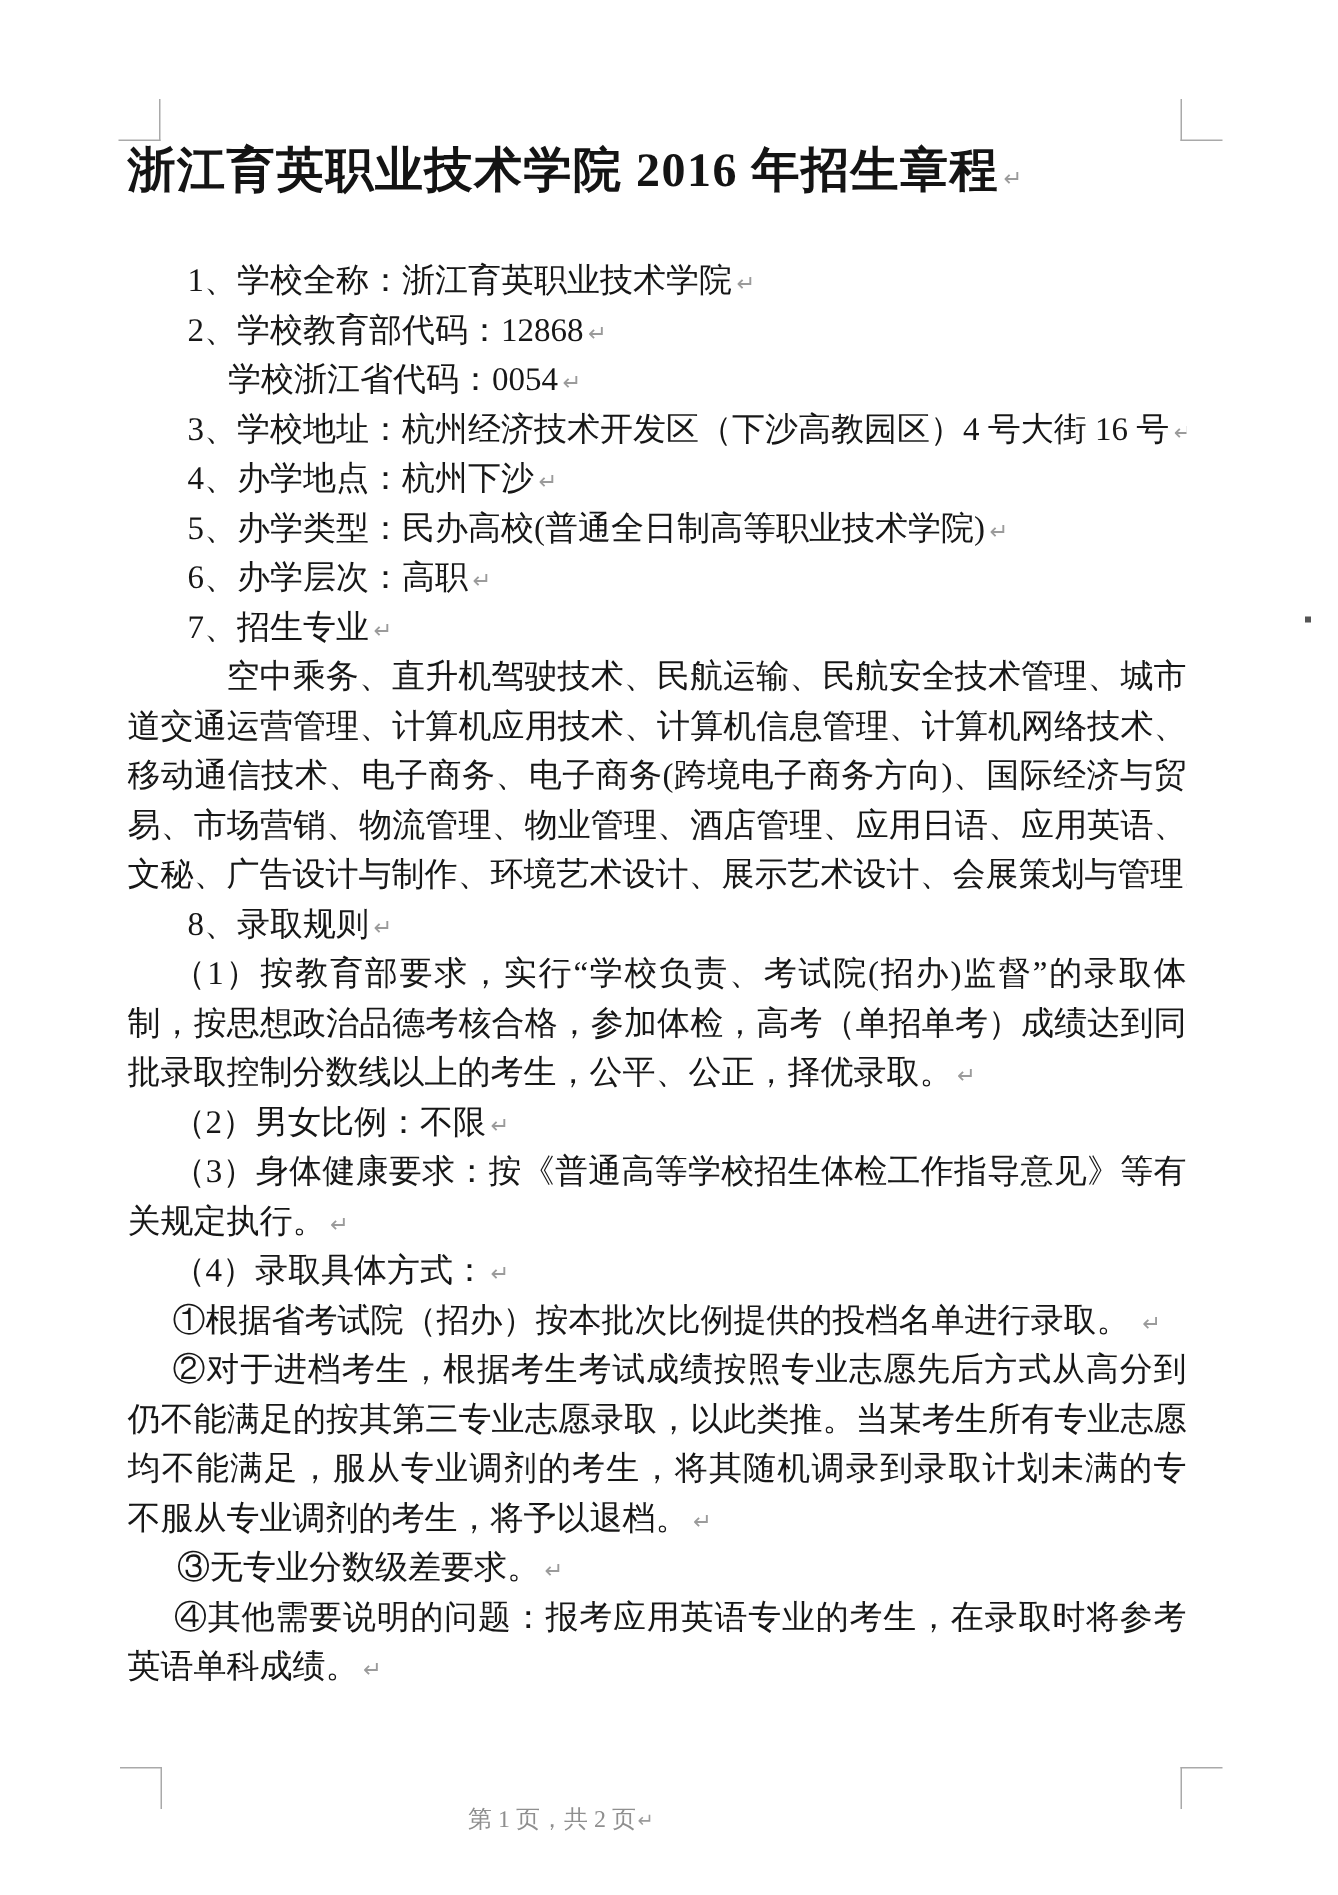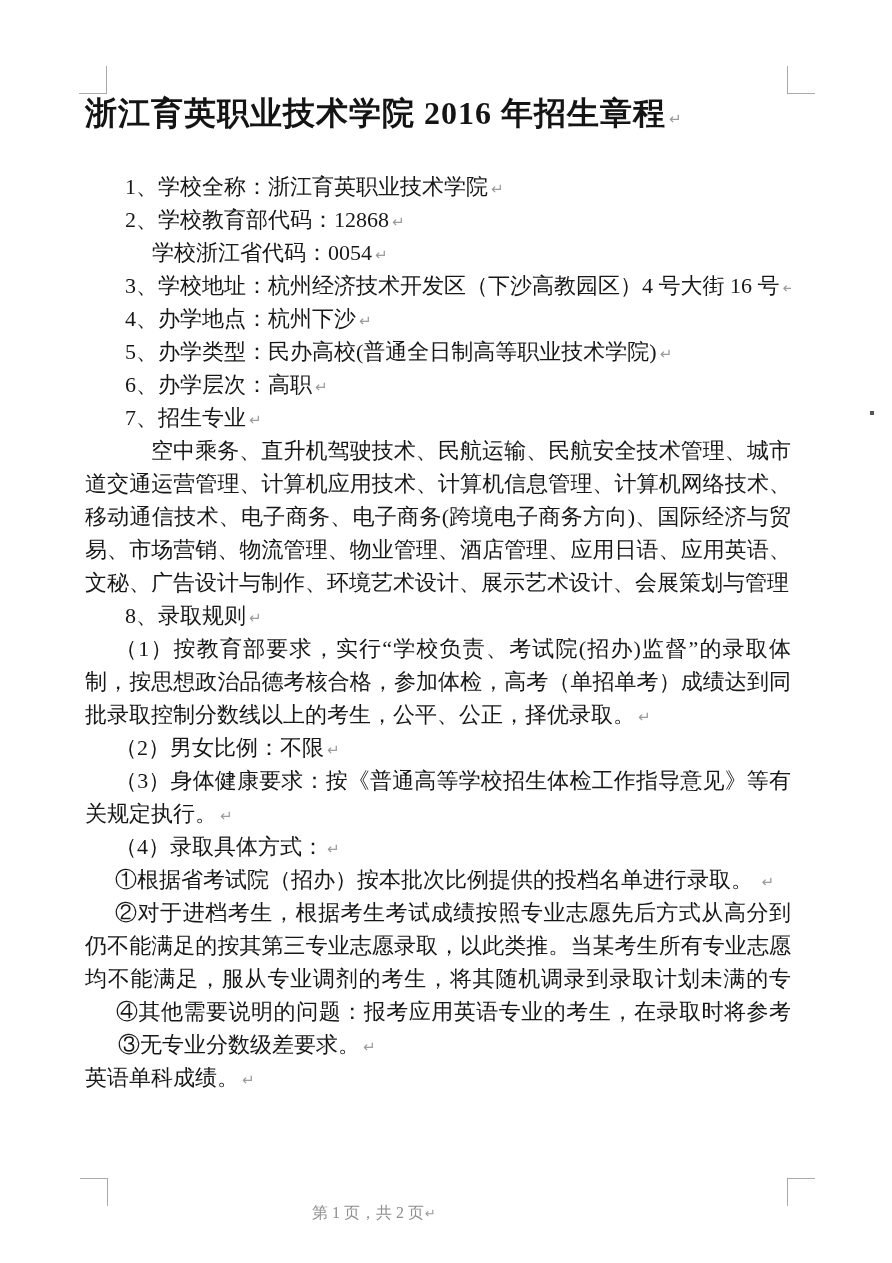--- a/index.html
+++ b/index.html
@@ -72,20 +72,21 @@
     <div class="line fill"><span>制，按思想政治品德考核合格，参加体检，高考（单招单考）成绩达到同</span></div>
     <div class="line"><span>批录取控制分数线以上的考生，公平、公正，择优录取。</span><span class="pmark">↵</span></div>
     <div class="line" style="padding-left: 30px;"><span>（2）男女比例：不限</span><span class="pmark">↵</span></div>
     <div class="line fill" style="padding-left: 30px;"><span>（3）身体健康要求：按《普通高等学校招生体检工作指导意见》等有</span></div>
     <div class="line"><span>关规定执行。</span><span class="pmark">↵</span></div>
     <div class="line" style="padding-left: 30px;"><span>（4）录取具体方式：</span><span class="pmark">↵</span></div>
     <div class="line" style="padding-left: 30px;"><span>①根据省考试院（招办）按本批次比例提供的投档名单进行录取。 </span><span class="pmark">↵</span></div>
     <div class="line fill" style="padding-left: 30px;"><span>②对于进档考生，根据考生考试成绩按照专业志愿先后方式从高分到</span></div>
     <div class="line fill"><span>仍不能满足的按其第三专业志愿录取，以此类推。当某考生所有专业志愿</span></div>
     <div class="line fill"><span>均不能满足，服从专业调剂的考生，将其随机调录到录取计划未满的专业。</span></div>
+    <div class="line"><span>不服从专业调剂的考生，将予以退档。</span><span class="pmark">↵</span></div>
+    <div class="line" style="padding-left: 33px;"><span>③无专业分数级差要求。</span><span class="pmark">↵</span></div>
     <div class="line fill" style="padding-left: 31px;"><span>④其他需要说明的问题：报考应用英语专业的考生，在录取时将参考</span></div>
-    <div class="line" style="padding-left: 33px;"><span>③无专业分数级差要求。</span><span class="pmark">↵</span></div>
     <div class="line"><span>英语单科成绩。</span><span class="pmark">↵</span></div>
   </div>
 
 <div class="anchor-dot"></div>
 
 <div class="footer"><span>第 1 页，共 2 页</span><span class="pmark">↵</span></div>
 
 </body></html>

